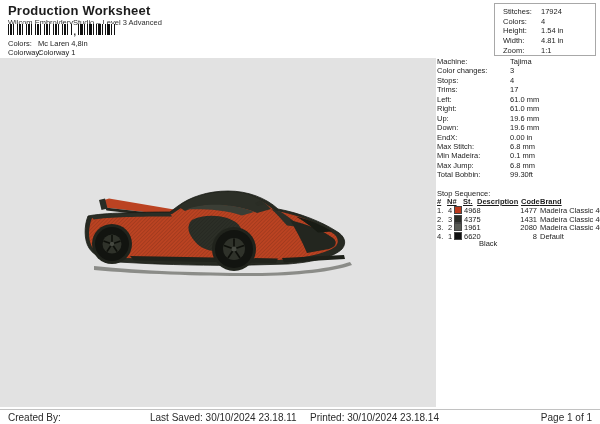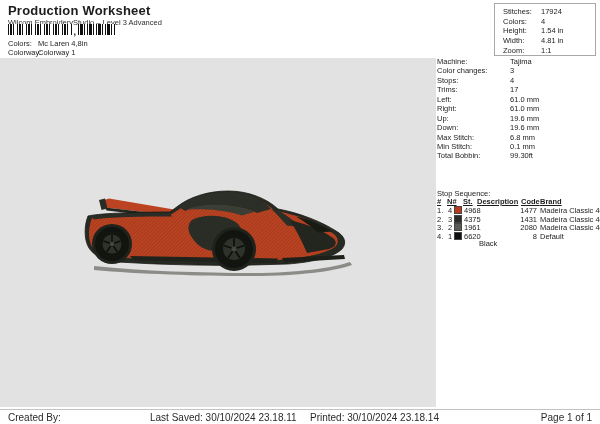--- a/index.html
+++ b/index.html
@@ -155,22 +155,24 @@
 
   <div class="abs machine-panel">
     <div class="mrow"><span class="mkey">Machine:</span><span>Tajima</span></div>
     <div class="mrow"><span class="mkey">Color changes:</span><span>3</span></div>
     <div class="mrow"><span class="mkey">Stops:</span><span>4</span></div>
     <div class="mrow"><span class="mkey">Trims:</span><span>17</span></div>
     <div class="mrow"><span class="mkey">Left:</span><span>61.0 mm</span></div>
     <div class="mrow"><span class="mkey">Right:</span><span>61.0 mm</span></div>
     <div class="mrow"><span class="mkey">Up:</span><span>19.6 mm</span></div>
     <div class="mrow"><span class="mkey">Down:</span><span>19.6 mm</span></div>
+    <div class="mrow"><span class="mkey">EndX:</span><span>0.00 in</span></div>
     <div class="mrow"><span class="mkey">Max Stitch:</span><span>6.8 mm</span></div>
-    <div class="mrow"><span class="mkey">Min Stitch:</span><span>0.1 mm</span></div>
+    <div class="mrow"><span class="mkey">Min Madeira:</span><span>0.1 mm</span></div>
+    <div class="mrow"><span class="mkey">Max Jump:</span><span>6.8 mm</span></div>
     <div class="mrow"><span class="mkey">Total Bobbin:</span><span>99.30ft</span></div>
   </div>
 
   <div class="abs ss-title">Stop Sequence:</div>
 
   <div class="abs ss ss-head">
     <span class="ss-cell hd h-num">#</span>
     <span class="ss-cell hd h-needle">N#</span>
     <span class="ss-cell hd h-st">St.</span>
     <span class="ss-cell hd h-desc">Description</span>

